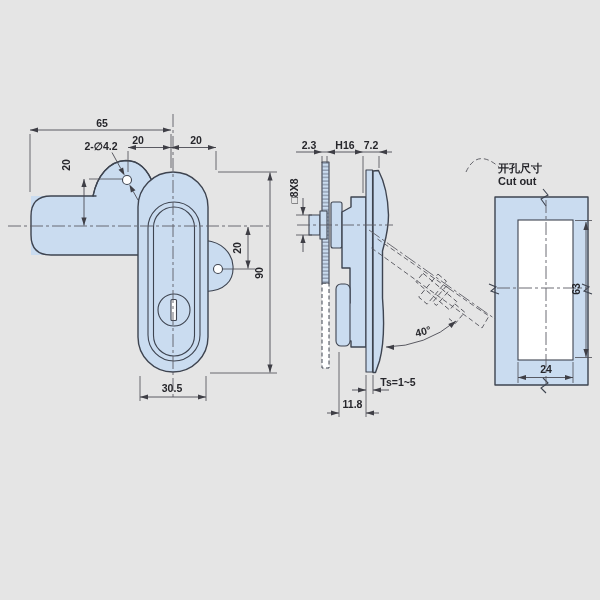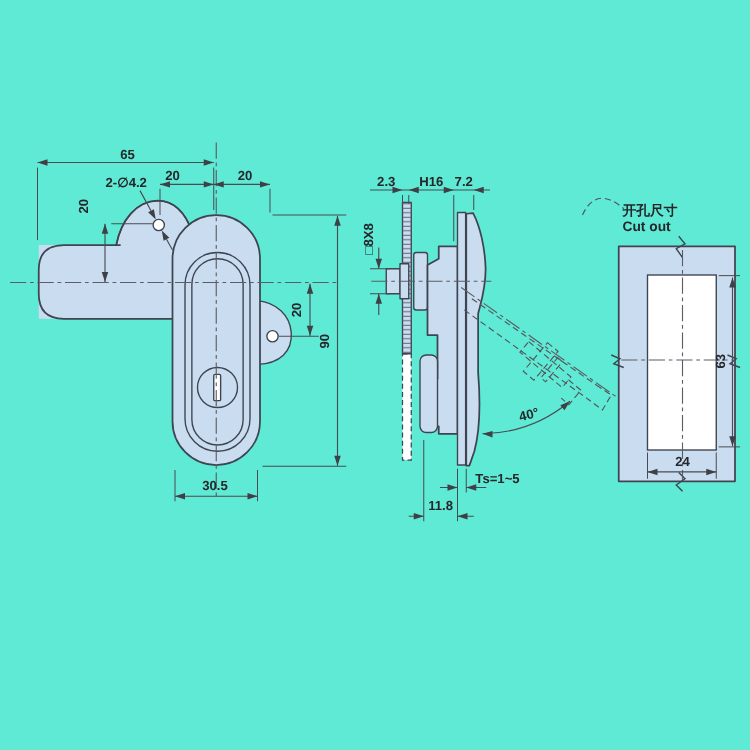--- a/index.html
+++ b/index.html
@@ -1,16 +1,16 @@
 <!DOCTYPE html>
 <html><head>
 <meta charset="utf-8">
 <style>
   html,body{margin:0;padding:0;background:#fff;}
-  .canvas{position:relative;width:600px;height:600px;background:#5eead4;overflow:hidden;
+  .canvas{position:relative;width:600px;height:600px;background:#e5e5e5;overflow:hidden;
           font-family:"Liberation Sans",sans-serif;}
   svg{display:block;}
   text{font-family:"Liberation Sans",sans-serif;font-size:10.5px;font-weight:600;fill:#26262b;}
   .part{fill:#cadcf0;stroke:#3e4450;stroke-width:1.4;stroke-linejoin:round;}
   .part-thin{fill:#cadcf0;stroke:#3e4450;stroke-width:1.1;stroke-linejoin:round;}
   .edge{fill:none;stroke:#3e4450;stroke-width:1.4;stroke-linejoin:round;stroke-linecap:round;}
   .edge2{fill:none;stroke:#3e4450;stroke-width:1.1;}
   .white{fill:#ffffff;stroke:#3e4450;stroke-width:1.1;}
   .dim{stroke:#4a4a52;stroke-width:0.9;fill:none;}
   .ext{stroke:#4a4a52;stroke-width:0.8;fill:none;}

